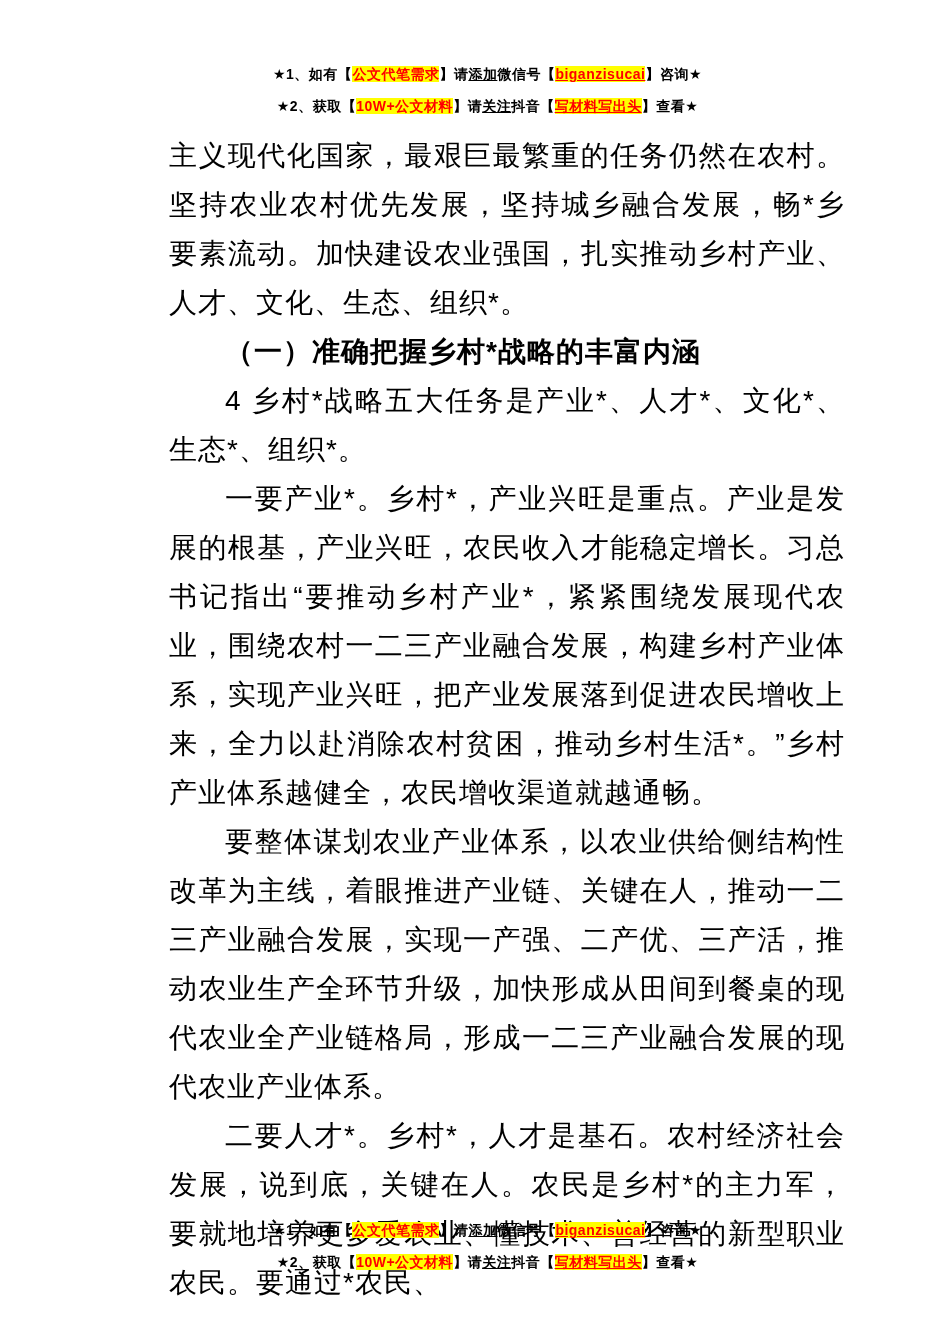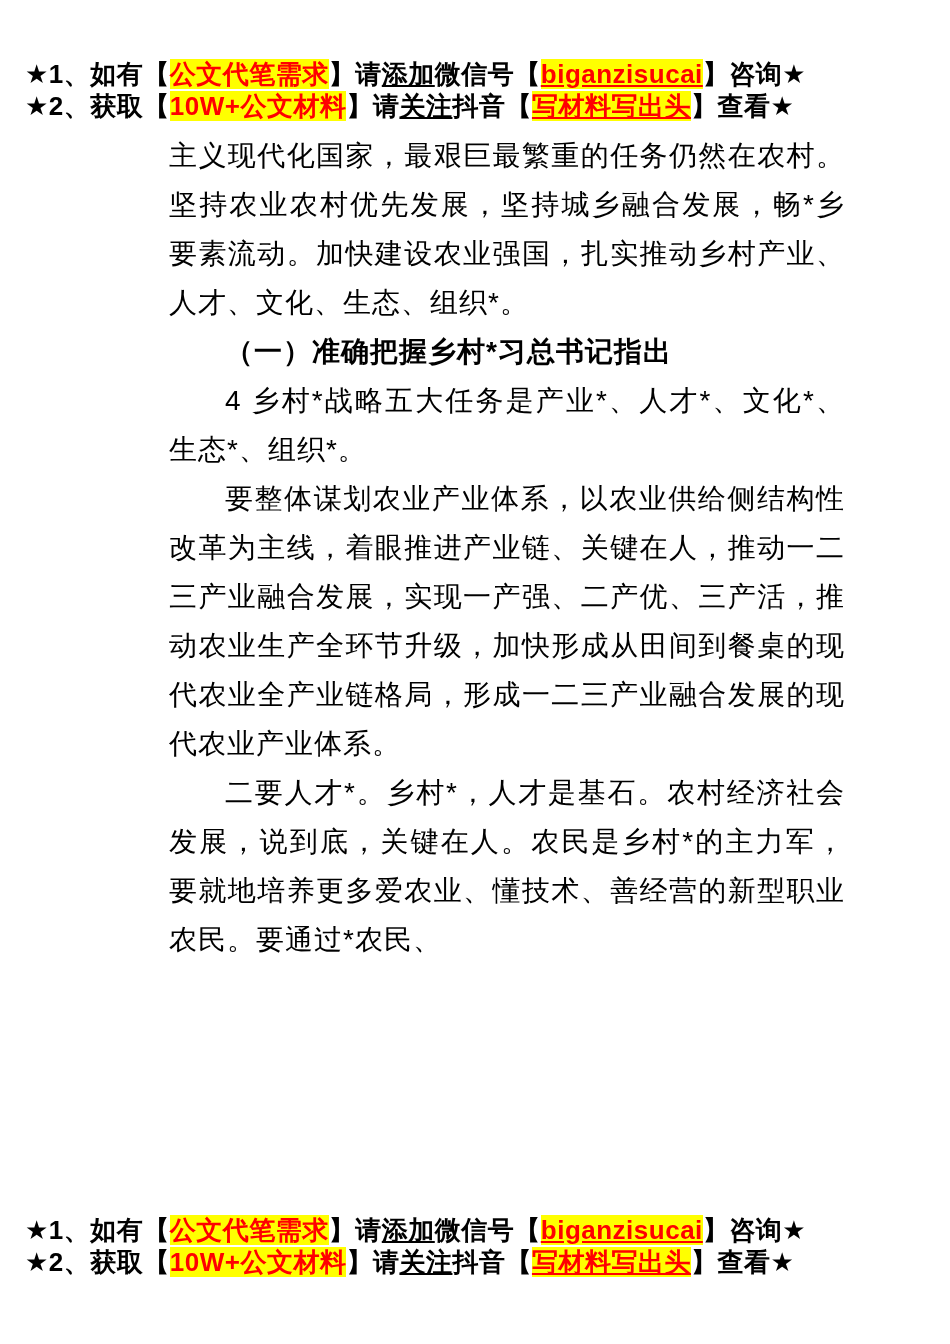--- a/index.html
+++ b/index.html
@@ -10,22 +10,23 @@
     height: 1344px;
     margin: 0 auto;
     background: #ffffff;
     color: #000000;
     font-family: "Liberation Sans", "DejaVu Sans", sans-serif;
     overflow: hidden;
   }
   
   .promo {
     width: 100%;
+    text-align: center;
     font-weight: bold;
-    font-size: 26px;
+    font-size: 14px;
     line-height: 32px;
     letter-spacing: 0.5px;
     color: #000000;
     padding-left: 25px;
   }
   .promo-header { position: absolute; top: 58px; left: 0; }
   .promo-footer { position: absolute; top: 1214px; left: 0; }
   .promo .seg-text { color: #000000; }
   .promo .seg-hl { color: #ff0000; background: #ffff00; }
   .promo .seg-hlu { color: #ff0000; background: #ffff00; text-decoration: underline; }
@@ -52,22 +53,23 @@
 
 <div class="page">
 
   <div class="promo promo-header">
       <div><span class="seg-text">★1、如有【</span><span class="seg-hl">公文代笔需求</span><span class="seg-text">】请</span><span class="seg-u">添加</span><span class="seg-text">微信号【</span><span class="seg-hlu">biganzisucai</span><span class="seg-text">】咨询★</span></div>
       <div><span class="seg-text">★2、获取【</span><span class="seg-hl">10W+公文材料</span><span class="seg-text">】请</span><span class="seg-u">关注</span><span class="seg-text">抖音【</span><span class="seg-hlu">写材料写出头</span><span class="seg-text">】查看★</span></div>
     </div>
 
   <div class="doc">
       <p class="para no-indent">主义现代化国家，最艰巨最繁重的任务仍然在农村。坚持农业农村优先发展，坚持城乡融合发展，畅*乡要素流动。加快建设农业强国，扎实推动乡村产业、人才、文化、生态、组织*。</p>
-      <p class="para heading">（一）准确把握乡村*习总书记指出</p>
+      <p class="para heading">（一）准确把握乡村*战略的丰富内涵</p>
       <p class="para">4 乡村*战略五大任务是产业*、人才*、文化*、生态*、组织*。</p>
+      <p class="para">一要产业*。乡村*，产业兴旺是重点。产业是发展的根基，产业兴旺，农民收入才能稳定增长。习总书记指出“要推动乡村产业*，紧紧围绕发展现代农业，围绕农村一二三产业融合发展，构建乡村产业体系，实现产业兴旺，把产业发展落到促进农民增收上来，全力以赴消除农村贫困，推动乡村生活*。”乡村产业体系越健全，农民增收渠道就越通畅。</p>
       <p class="para">要整体谋划农业产业体系，以农业供给侧结构性改革为主线，着眼推进产业链、关键在人，推动一二三产业融合发展，实现一产强、二产优、三产活，推动农业生产全环节升级，加快形成从田间到餐桌的现代农业全产业链格局，形成一二三产业融合发展的现代农业产业体系。</p>
       <p class="para">二要人才*。乡村*，人才是基石。农村经济社会发展，说到底，关键在人。农民是乡村*的主力军，要就地培养更多爱农业、懂技术、善经营的新型职业农民。要通过*农民、</p>
     </div>
 
   <div class="promo promo-footer">
       <div><span class="seg-text">★1、如有【</span><span class="seg-hl">公文代笔需求</span><span class="seg-text">】请</span><span class="seg-u">添加</span><span class="seg-text">微信号【</span><span class="seg-hlu">biganzisucai</span><span class="seg-text">】咨询★</span></div>
       <div><span class="seg-text">★2、获取【</span><span class="seg-hl">10W+公文材料</span><span class="seg-text">】请</span><span class="seg-u">关注</span><span class="seg-text">抖音【</span><span class="seg-hlu">写材料写出头</span><span class="seg-text">】查看★</span></div>
     </div>
 
 </div>

